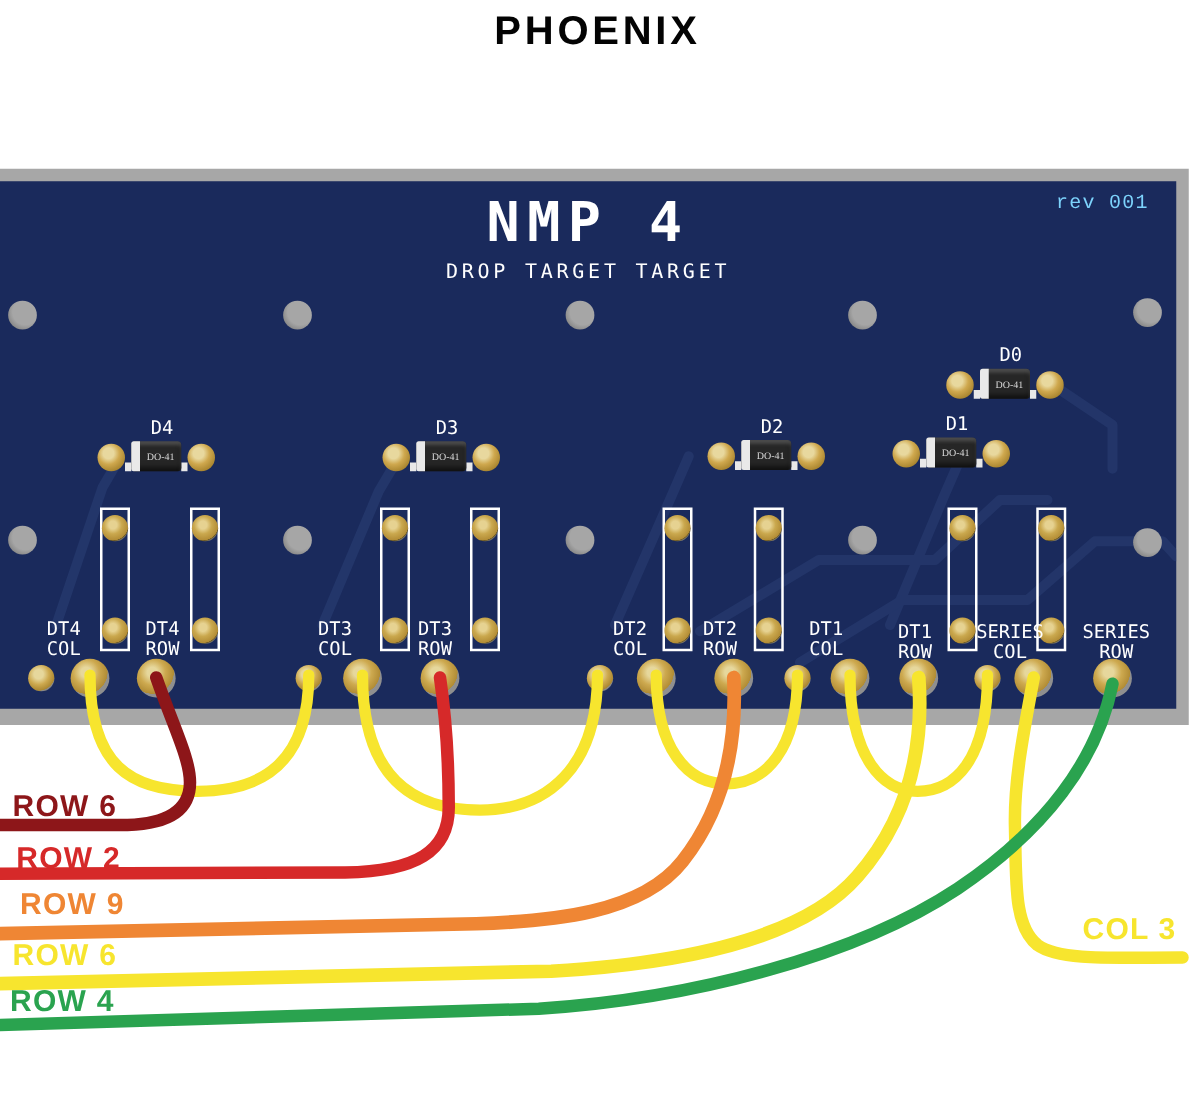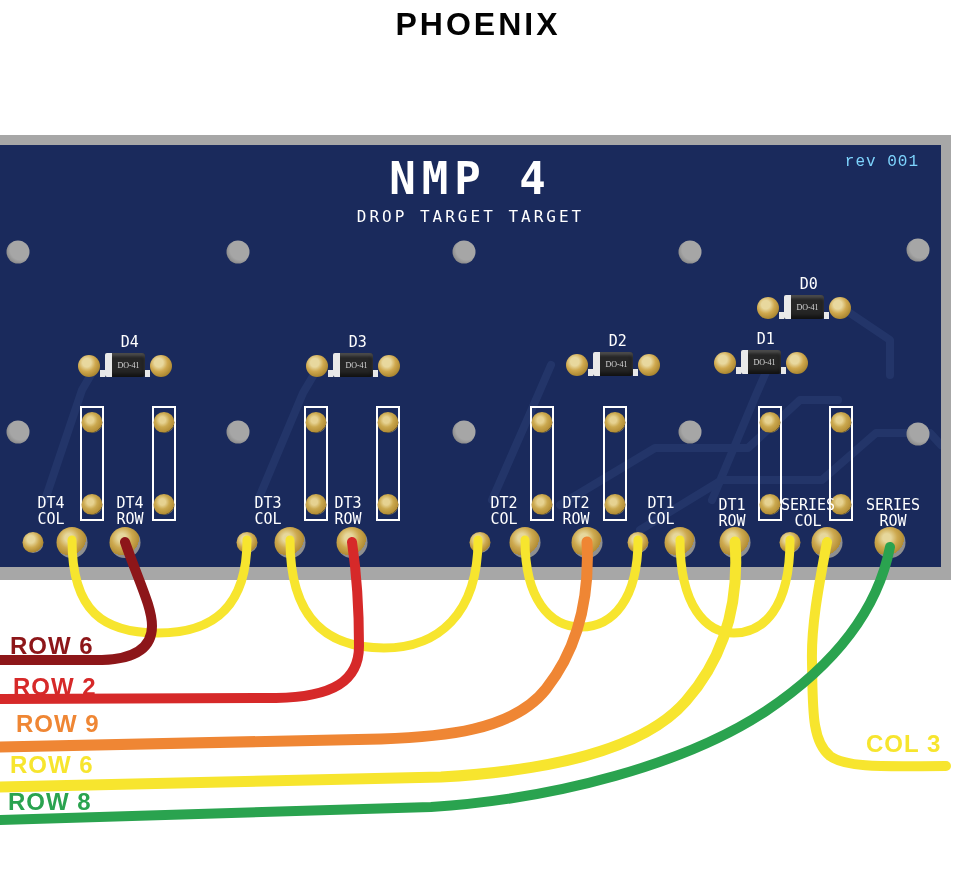--- a/index.html
+++ b/index.html
@@ -250,16 +250,16 @@
     <path stroke-width="10" d="M 352 542 C 357 576 359 612 359 646 C 359 681 333 697 276 698 L 0 699" style="stroke: rgb(214, 41, 41);"></path>
     <path stroke-width="11" d="M 587 542 C 590 602 576 651 546 689 C 513 731 441 737 381 739 L 0 747" style="stroke: rgb(239, 134, 52);"></path>
     <path stroke-width="11" d="M 735 542 C 740 610 721 661 686 701 C 641 753 541 771 441 777 L 0 787" style="stroke: rgb(247, 229, 46);"></path>
     <path stroke-width="10" d="M 890 547 C 878 608 836 664 766 711 C 686 764 556 799 431 807 L 0 820" style="stroke: rgb(42, 163, 79);"></path>
   </svg>
 
   <div class="wire-label" style="left: 10px; top: 632px; color: rgb(141, 22, 25);">ROW 6</div>
   <div class="wire-label" style="left: 13px; top: 673px; color: rgb(214, 41, 41);">ROW 2</div>
   <div class="wire-label" style="left: 16px; top: 710px; color: rgb(239, 134, 52);">ROW 9</div>
   <div class="wire-label" style="left: 10px; top: 751px; color: rgb(247, 229, 46);">ROW 6</div>
-  <div class="wire-label" style="left: 8px; top: 788px; color: rgb(42, 163, 79);">ROW 8</div>
+  <div class="wire-label" style="left: 8px; top: 788px; color: rgb(42, 163, 79);">ROW 4</div>
   <div class="wire-label" style="left: 866px; top: 730px; color: rgb(247, 229, 46);">COL 3</div>
 
 </div>
 
 </body></html>

